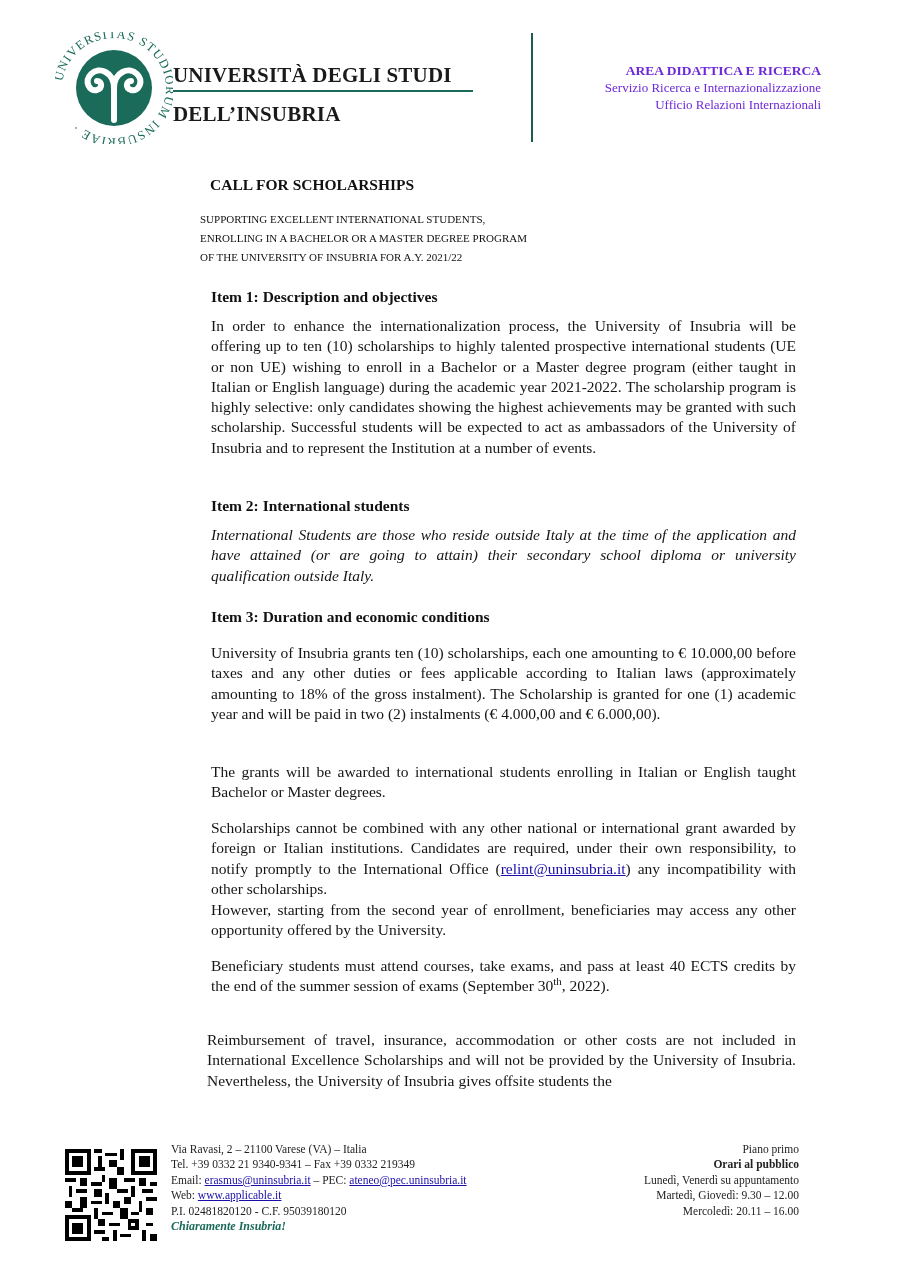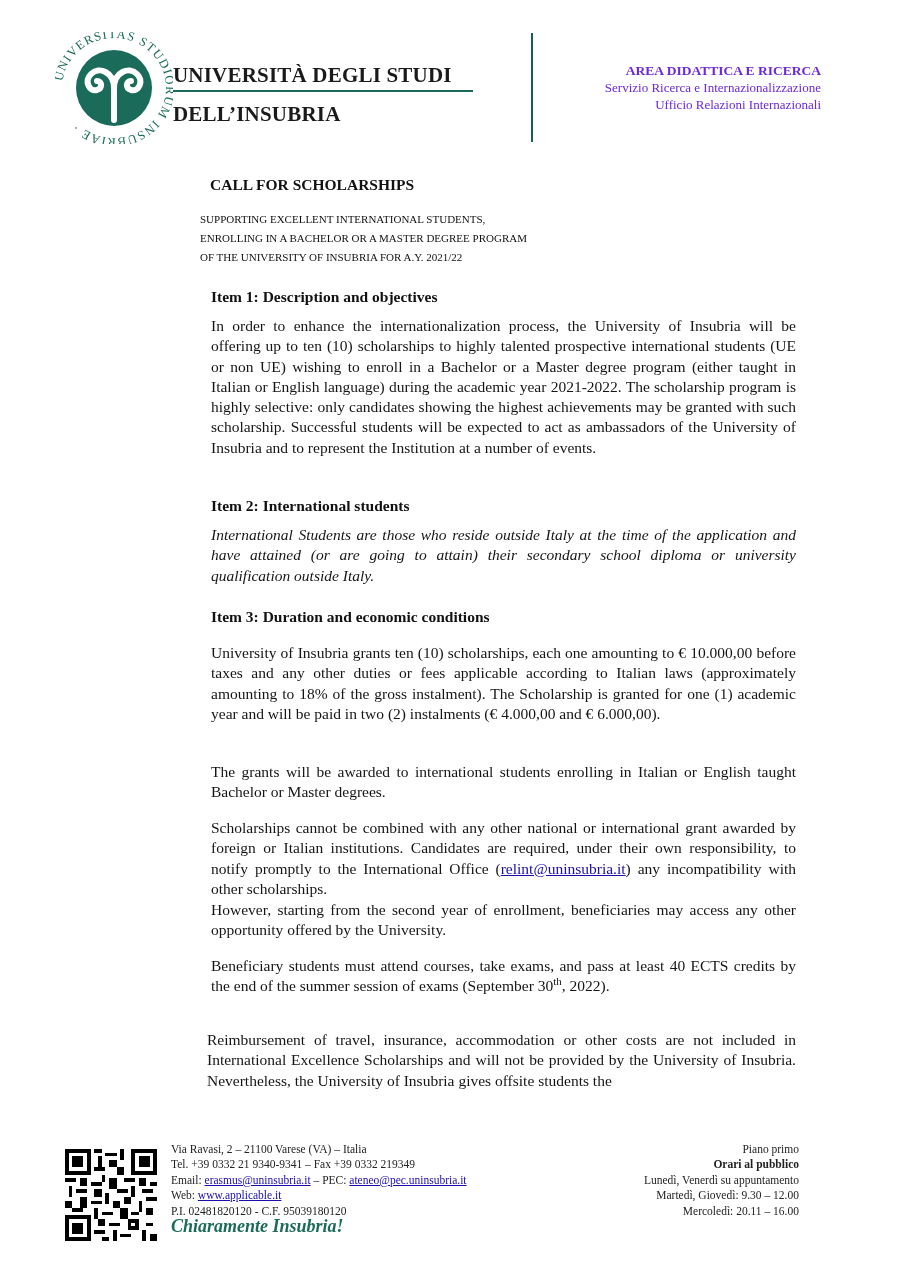--- a/index.html
+++ b/index.html
@@ -54,21 +54,21 @@
     .para a, .footer a { color: #1a0dab; }
     sup { font-size: 11px; line-height: 0; }
 
     
     .qr { position: absolute; left: 65px; top: 1149px; width: 92px; height: 92px; }
     .footer {
       position: absolute; left: 171px; top: 1142px;
       font-size: 11.5px; line-height: 15.4px; color: #222;
     }
     .footer .motto {
-      color: #1b6b5a; font-weight: bold; font-style: italic; font-size: 18px;
+      color: #1b6b5a; font-weight: bold; font-style: italic; font-size: 12px;
     }
     .hours {
       position: absolute; right: 102px; top: 1142px; text-align: right;
       font-size: 11.5px; line-height: 15.4px; color: #222;
     }
     .hours .bold { font-weight: bold; }
   </style>
 </head>
 <body>
 

